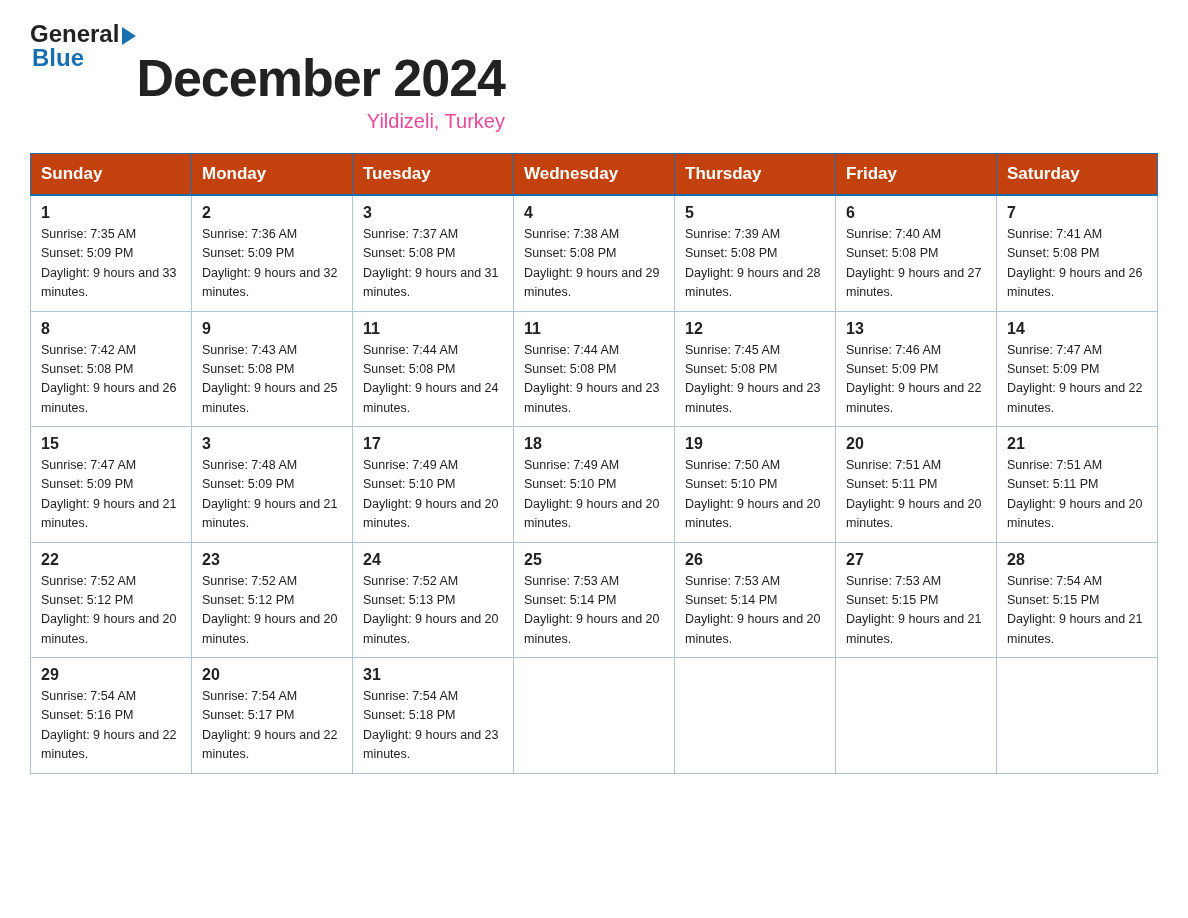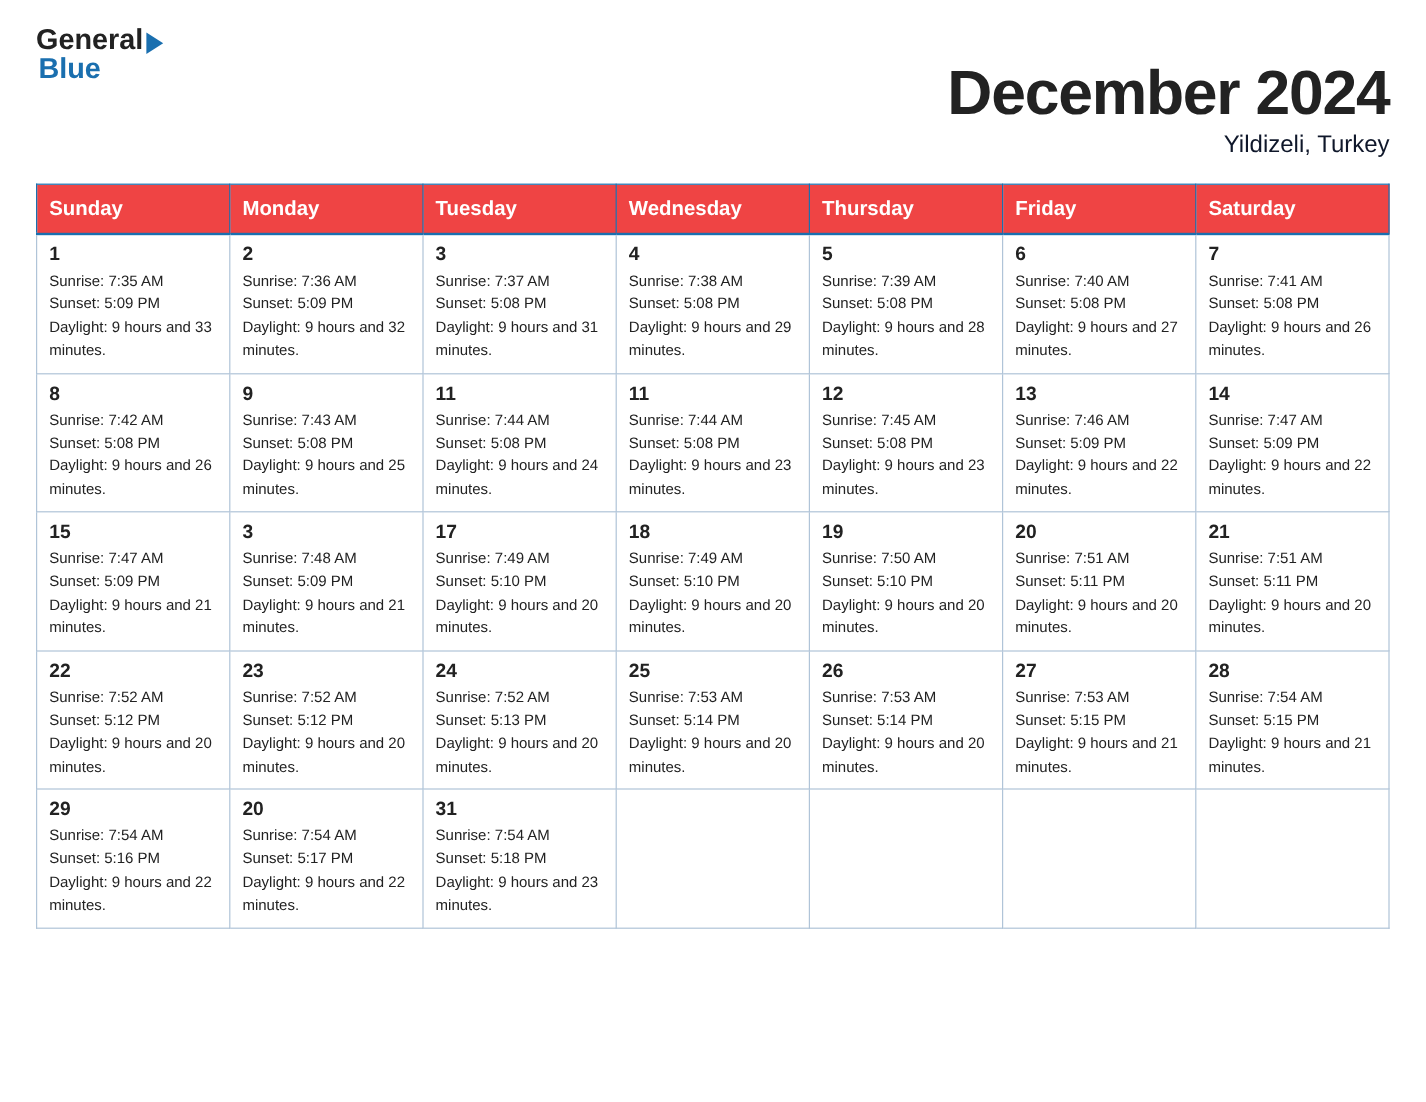--- a/index.html
+++ b/index.html
@@ -5,46 +5,45 @@
     * { margin: 0; padding: 0; box-sizing: border-box; }
     body {
       font-family: Arial, sans-serif;
       background: #fff;
       width: 1188px;
       min-height: 918px;
       padding: 20px 30px;
     }
     .header {
       display: flex;
-      justify-content: space-between;
       align-items: flex-start;
       margin-bottom: 20px;
     }
     .title-block {
       text-align: right;
     }
     .month-title {
       font-size: 52px;
       font-weight: bold;
       color: #222;
       letter-spacing: -1px;
       margin-top: 28px;
     }
     .location-title {
       font-size: 20px;
-      color: #0f172a;
+      color: #ec4899;
       margin-top: 2px;
     }
     .calendar-table {
       width: 100%;
       border-collapse: collapse;
       table-layout: fixed;
     }
     .calendar-table th {
-      background-color: #ef4444;
+      background-color: #c2410c;
       color: #fff;
       font-size: 17px;
       font-weight: bold;
       padding: 10px 10px;
       text-align: left;
       border: 1px solid #1a6faf;
     }
     .calendar-table td {
       vertical-align: top;
       border: 1px solid #b0c4d8;

